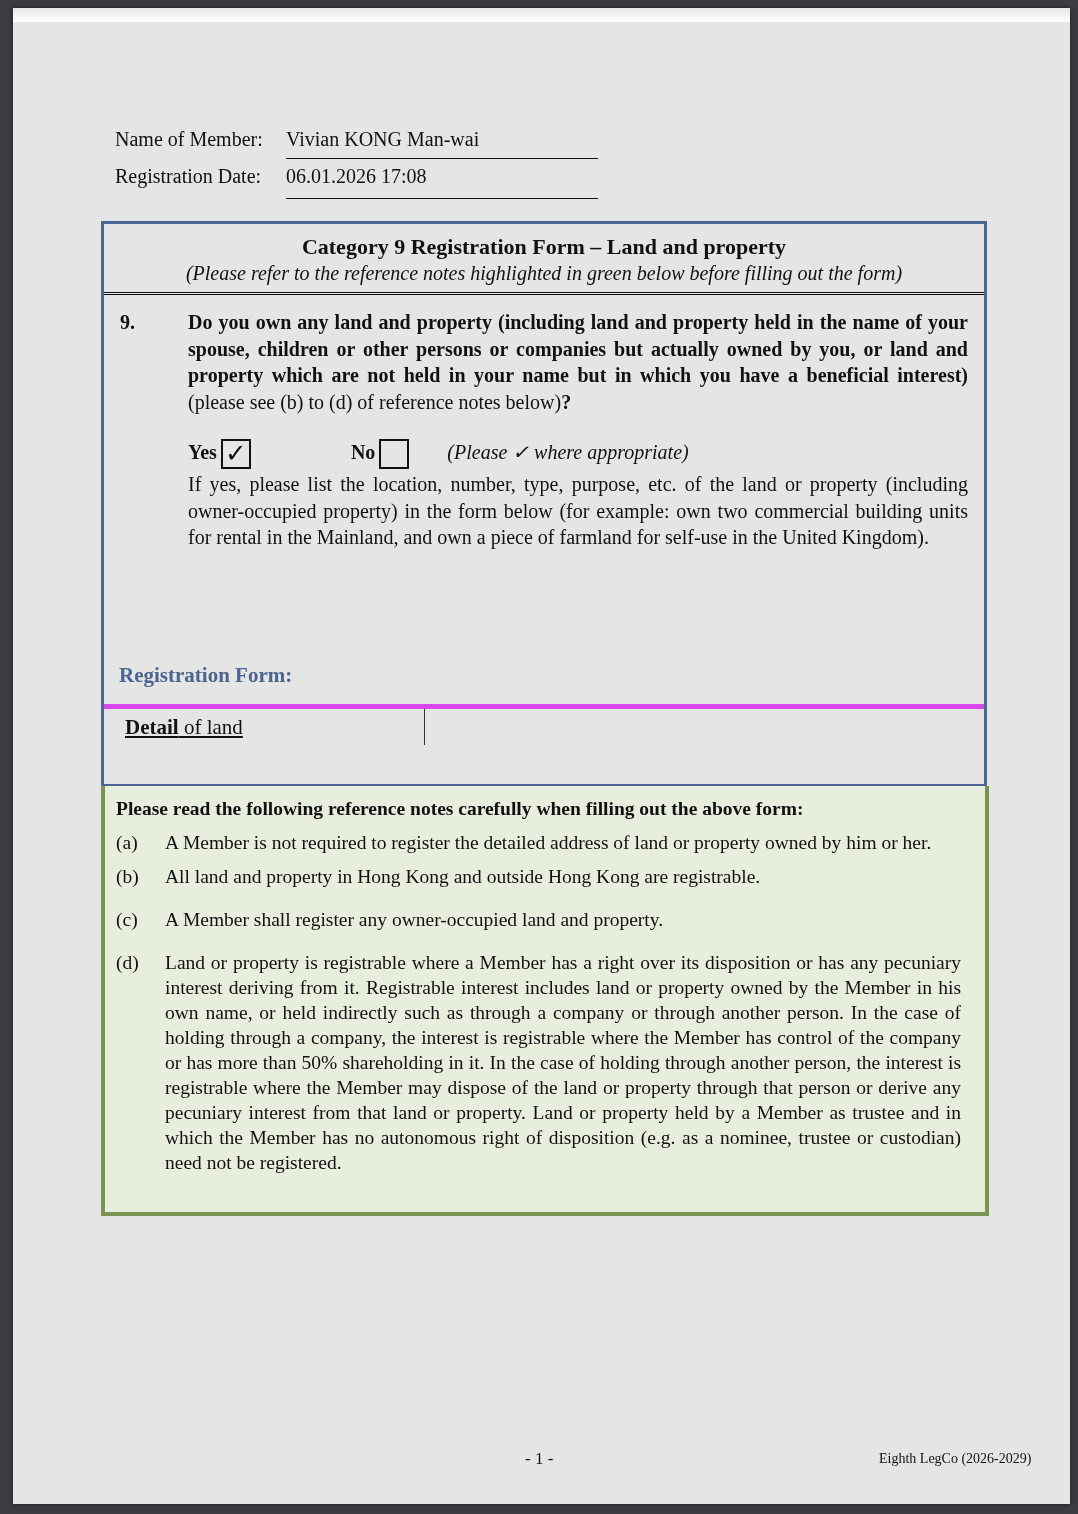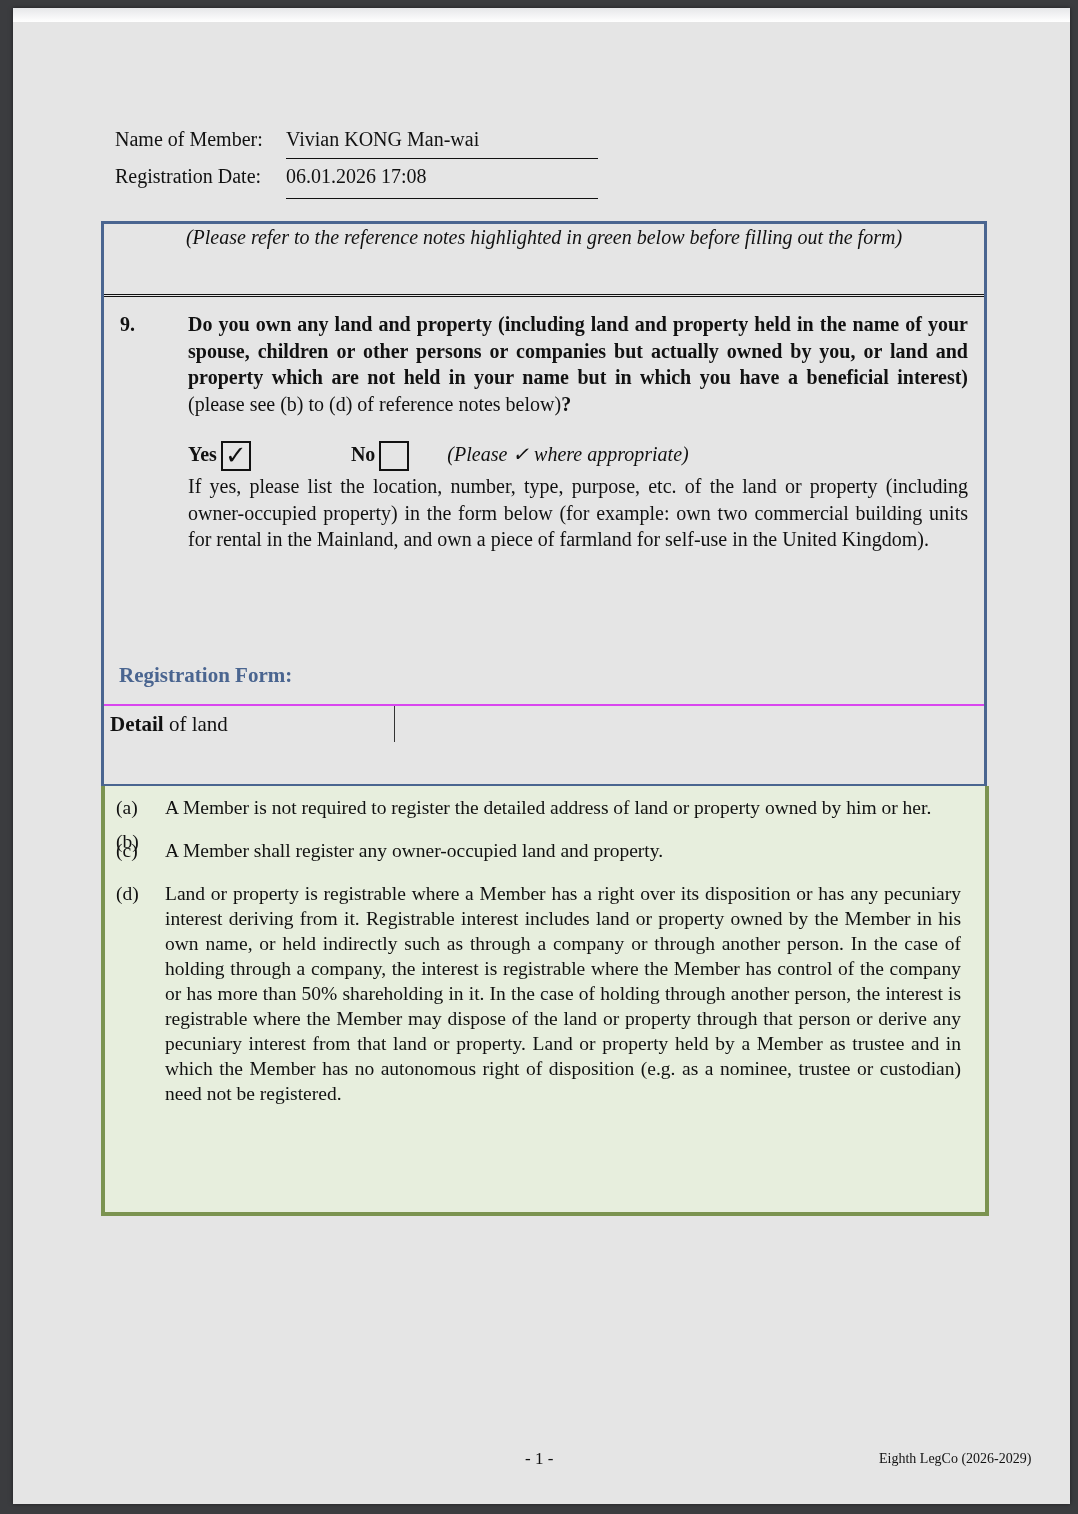--- a/index.html
+++ b/index.html
@@ -20,21 +20,21 @@
   .q .num { position:absolute; left:16px; top:14px; font-weight:bold; }
   .q .qtext b { font-weight:bold; }
   .yn { margin-top:24px; height:32px; display:flex; font-size:20px; }
   .yn .yes, .yn .no { font-weight:bold; }
   .box { display:inline-block; width:26px; height:26px; border:2px solid #111; margin-left:4px;
          font-size:26px; line-height:26px; text-align:center; }
   .hint { font-style:italic; margin-left:38px; }
   .ifyes { }
   .regform { position:absolute; left:15px; top:439px; color:#4a6590; font-weight:bold; font-size:21px; }
   table.detail { position:absolute; left:0; top:480px; width:100%; border-collapse:collapse; font-size:21px; }
-  table.detail td { border-top:2px solid #d946ef; height:36px; padding:0 6px; }
+  table.detail td { border-top:5px solid #d946ef; height:36px; padding:0 21px;text-decoration:underline; }
   table.detail td.k { width:278px; border-right:1px solid #333; }
   .notes { position:absolute; left:88px; top:778px; width:880px; height:426px; background:#e7eedd;
            border:4px solid #7b9350; border-top:none; font-size:19.5px; line-height:25px; }
   .notes .nh { font-weight:bold; padding:10px 0 0 11px; }
   .note { position:relative; padding-left:60px; padding-right:24px; text-align:justify; }
   .note .l { position:absolute; left:11px; top:0; }
   .footer-num { position:absolute; left:512px; top:1441px; font-size:17px; }
   .footer-r { position:absolute; left:866px; top:1443px; font-size:14px; }
 </style>
 </head>
@@ -46,20 +46,21 @@
     <span class="lbl">Name of Member:</span>
     <span class="val" style="height:30px;">Vivian KONG Man-wai</span>
   </div>
   <div class="meta" style="top:157px;">
     <span class="lbl">Registration Date:</span>
     <span class="val" style="height:33px;">06.01.2026 17:08</span>
   </div>
 
   <div class="form">
     <div class="head">
+      <div class="title">Category 9 Registration Form – Land and property</div>
       <div class="sub">(Please refer to the reference notes highlighted in green below before filling out the form)</div>
     </div>
     <div class="q">
       <span class="num">9.</span>
       <div class="qtext"><b>Do you own any land and property (including land and property held in the name of your spouse, children or other persons or companies but actually owned by you, or land and property which are not held in your name but in which you have a beneficial interest)</b><span> (please see (b) to (d) of reference notes below)</span><b>?</b></div>
       <div class="yn">
         <span class="yes">Yes</span>
         <span class="box">✓</span>
         <span class="no" style="margin-left:100px;">No</span>
         <span class="box"></span>
@@ -72,26 +73,28 @@
       <tbody>
           <tr>
         <td class="k"><b>Detail</b><span> of land</span></td>
         <td></td>
       </tr>
     </tbody>
       </table>
   </div>
 
   <div class="notes">
+    <div class="nh">Please read the following reference notes carefully when filling out the above form:</div>
     <div class="note" style="margin-top:9px;">
       <span class="l">(a)</span>
       <span>A Member is not required to register the detailed address of land or property owned by him or her.</span>
     </div>
     <div class="note" style="margin-top:9px;">
       <span class="l">(b)</span>
+      <span>All land and property in Hong Kong and outside Hong Kong are registrable.</span>
     </div>
     <div class="note" style="margin-top:18px;">
       <span class="l">(c)</span>
       <span>A Member shall register any owner-occupied land and property.</span>
     </div>
     <div class="note" style="margin-top:18px;">
       <span class="l">(d)</span>
       <span>Land or property is registrable where a Member has a right over its disposition or has any pecuniary interest deriving from it.  Registrable interest includes land or property owned by the Member in his own name, or held indirectly such as through a company or through another person.  In the case of holding through a company, the interest is registrable where the Member has control of the company or has more than 50% shareholding in it.  In the case of holding through another person, the interest is registrable where the Member may dispose of the land or property through that person or derive any pecuniary interest from that land or property.  Land or property held by a Member as trustee and in which the Member has no autonomous right of disposition (e.g. as a nominee, trustee or custodian) need not be registered.</span>
     </div>
   </div>

